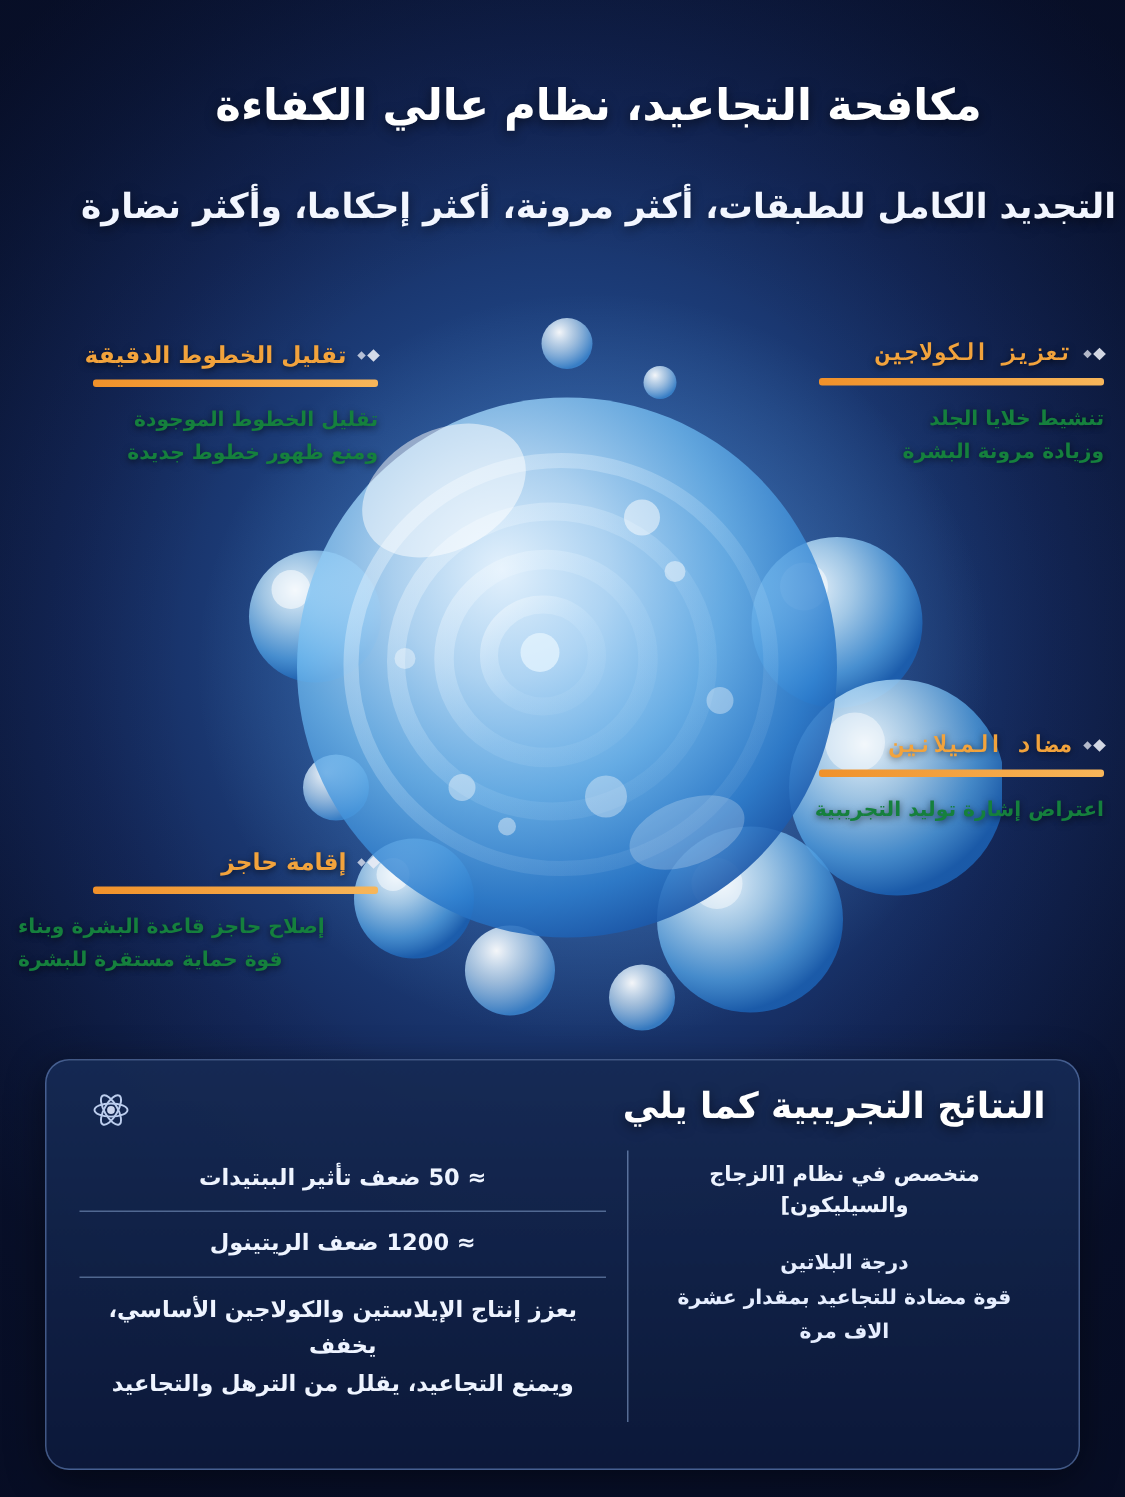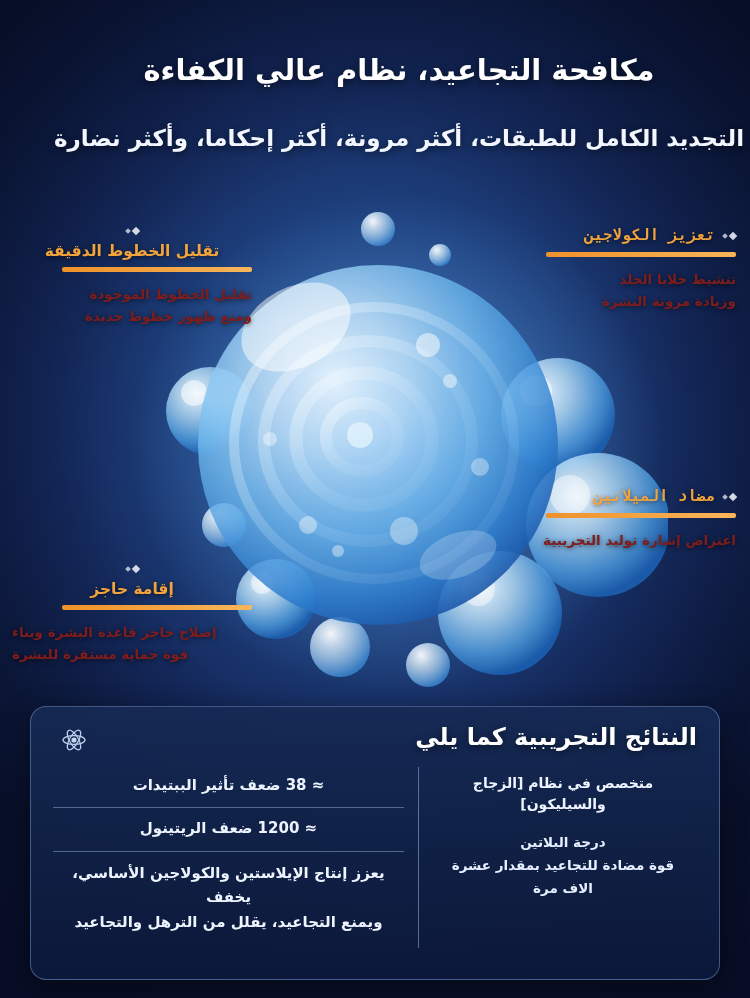--- a/index.html
+++ b/index.html
@@ -68,30 +68,30 @@
   }
   .diamonds i:nth-child(2) { width: 4px; height: 4px; opacity: 0.75; }
   .bar {
     margin-top: 7px; height: 5px; width: 190px;
     background: linear-gradient(90deg, #f0912a, #f7b65a);
     border-radius: 2px;
   }
   .feature.left .bar { margin-left: auto; margin-right: 0; }
   .f-desc {
     margin-top: 12px;
-    font-size: 13.5px; line-height: 1.6; color: #7f1d1d; font-weight: bold;
+    font-size: 13.5px; line-height: 1.6; color: #15803d; font-weight: bold;
     text-shadow: 0 1px 5px rgba(0,0,0,0.6);
   }
 
   #feat-lines   { left: 12px;  top: 228px; text-align: right; }
   #feat-collagen{ right: 14px; top: 226px; text-align: right; }
   #feat-melanin { right: 14px; top: 487px; text-align: right; width: 250px; }
   #feat-barrier { left: 12px;  top: 566px; text-align: left; }
 
-  #feat-lines .head, #feat-barrier .head { flex-direction: column; }
+  #feat-lines .head, #feat-barrier .head { }
   #feat-collagen .head, #feat-melanin .head { flex-direction: row; font-family: Liberation Mono, monospace; }
 
   
   #feat-collagen .bar, #feat-melanin .bar { margin-right: 0; margin-left: auto; }
 
   
   .panel {
     position: absolute; left: 30px; right: 30px; top: 706px; bottom: 18px;
     background: linear-gradient(180deg, rgba(22,42,84,0.93), rgba(12,25,58,0.95));
     border: 1px solid rgba(130,165,225,0.45);
@@ -285,18 +285,18 @@
 
   <div class="panel-body">
     <div class="col-right">
       <div class="spec-title">متخصص في نظام [الزجاج والسيليكون]</div>
       <div class="spec-sub">درجة البلاتين<br>قوة مضادة للتجاعيد بمقدار عشرة<br>الاف مرة</div>
     </div>
 
     <div class="divider-v"></div>
 
     <div class="col-left">
-      <div class="row">≈ 38 ضعف تأثير الببتيدات</div>
+      <div class="row">≈ 50 ضعف تأثير الببتيدات</div>
       <div class="row">≈ 1200 ضعف الريتينول</div>
       <div class="row small">يعزز إنتاج الإيلاستين والكولاجين الأساسي، يخفف<br>ويمنع التجاعيد، يقلل من الترهل والتجاعيد</div>
     </div>
   </div>
 </div>
 
 </body></html>

